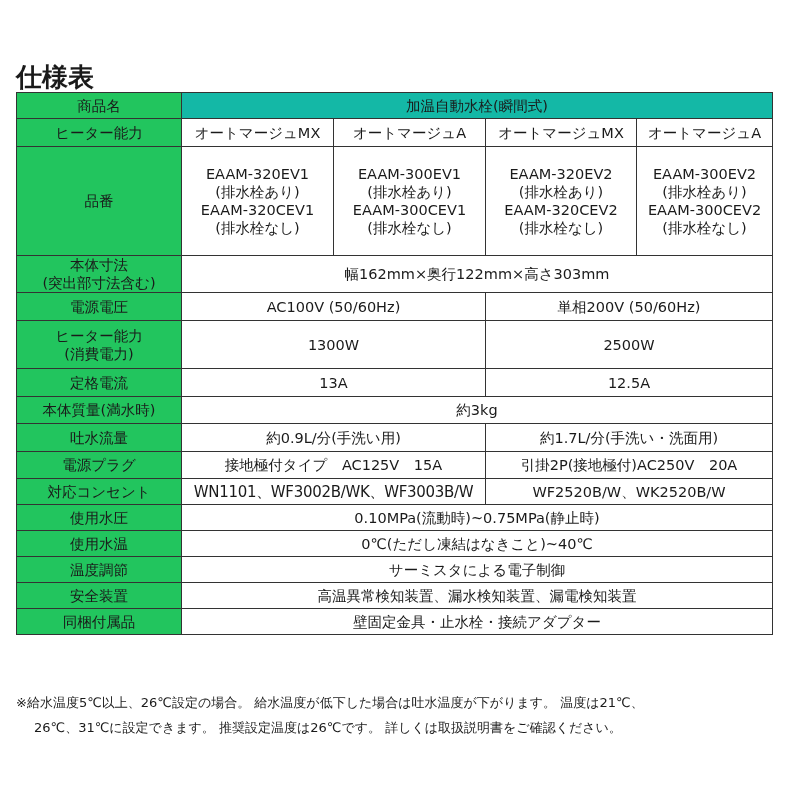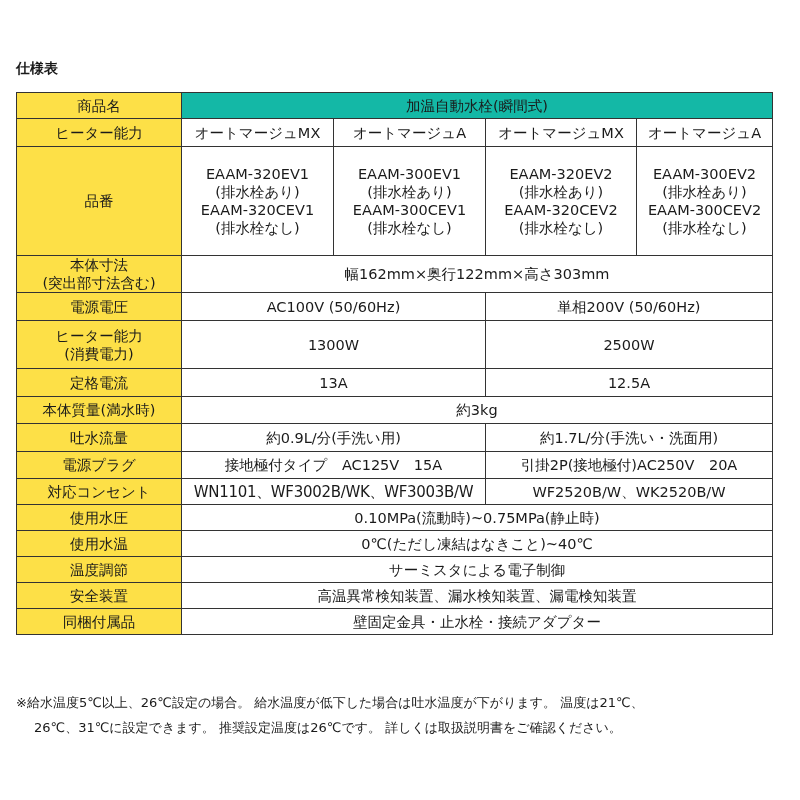--- a/index.html
+++ b/index.html
@@ -1,20 +1,20 @@
 <!DOCTYPE html>
 <html><head>
 <meta charset="utf-8">
 <style>
   html, body { margin: 0; padding: 0; background: #ffffff; }
   body { width: 800px; height: 800px; position: relative; font-family: "DejaVu Sans", "Liberation Sans", sans-serif; color: #1a1a1a; overflow: hidden; }
-  .title { position: absolute; left: 16px; top: 60px; font-size: 14px; font-weight: bold; letter-spacing: 0px; }
+  .title { position: absolute; left: 16px; top: 60px; font-size: 26px; font-weight: bold; letter-spacing: 0px; }
   table.spec { position: absolute; left: 16px; top: 92px; width: 756px; border-collapse: collapse; table-layout: fixed; font-size: 14.5px; }
   table.spec td { border: 1.5px solid #333; text-align: center; vertical-align: middle; padding: 0 2px; line-height: 18px; white-space: nowrap; overflow: hidden; }
-  table.spec td.lbl { background: #fde047; }
+  table.spec td.lbl { background: #22c55e; }
   table.spec td.gray { background: #14b8a6; }
   .small { font-size: 15px; letter-spacing: -0.3px; }
   .note { position: absolute; left: 16px; top: 690px; width: 775px; font-size: 13px; line-height: 25px; }
   .note .l2 { padding-left: 18px; }
 </style>
 </head>
 <body>
 
 <div class="title">仕様表</div>
 

